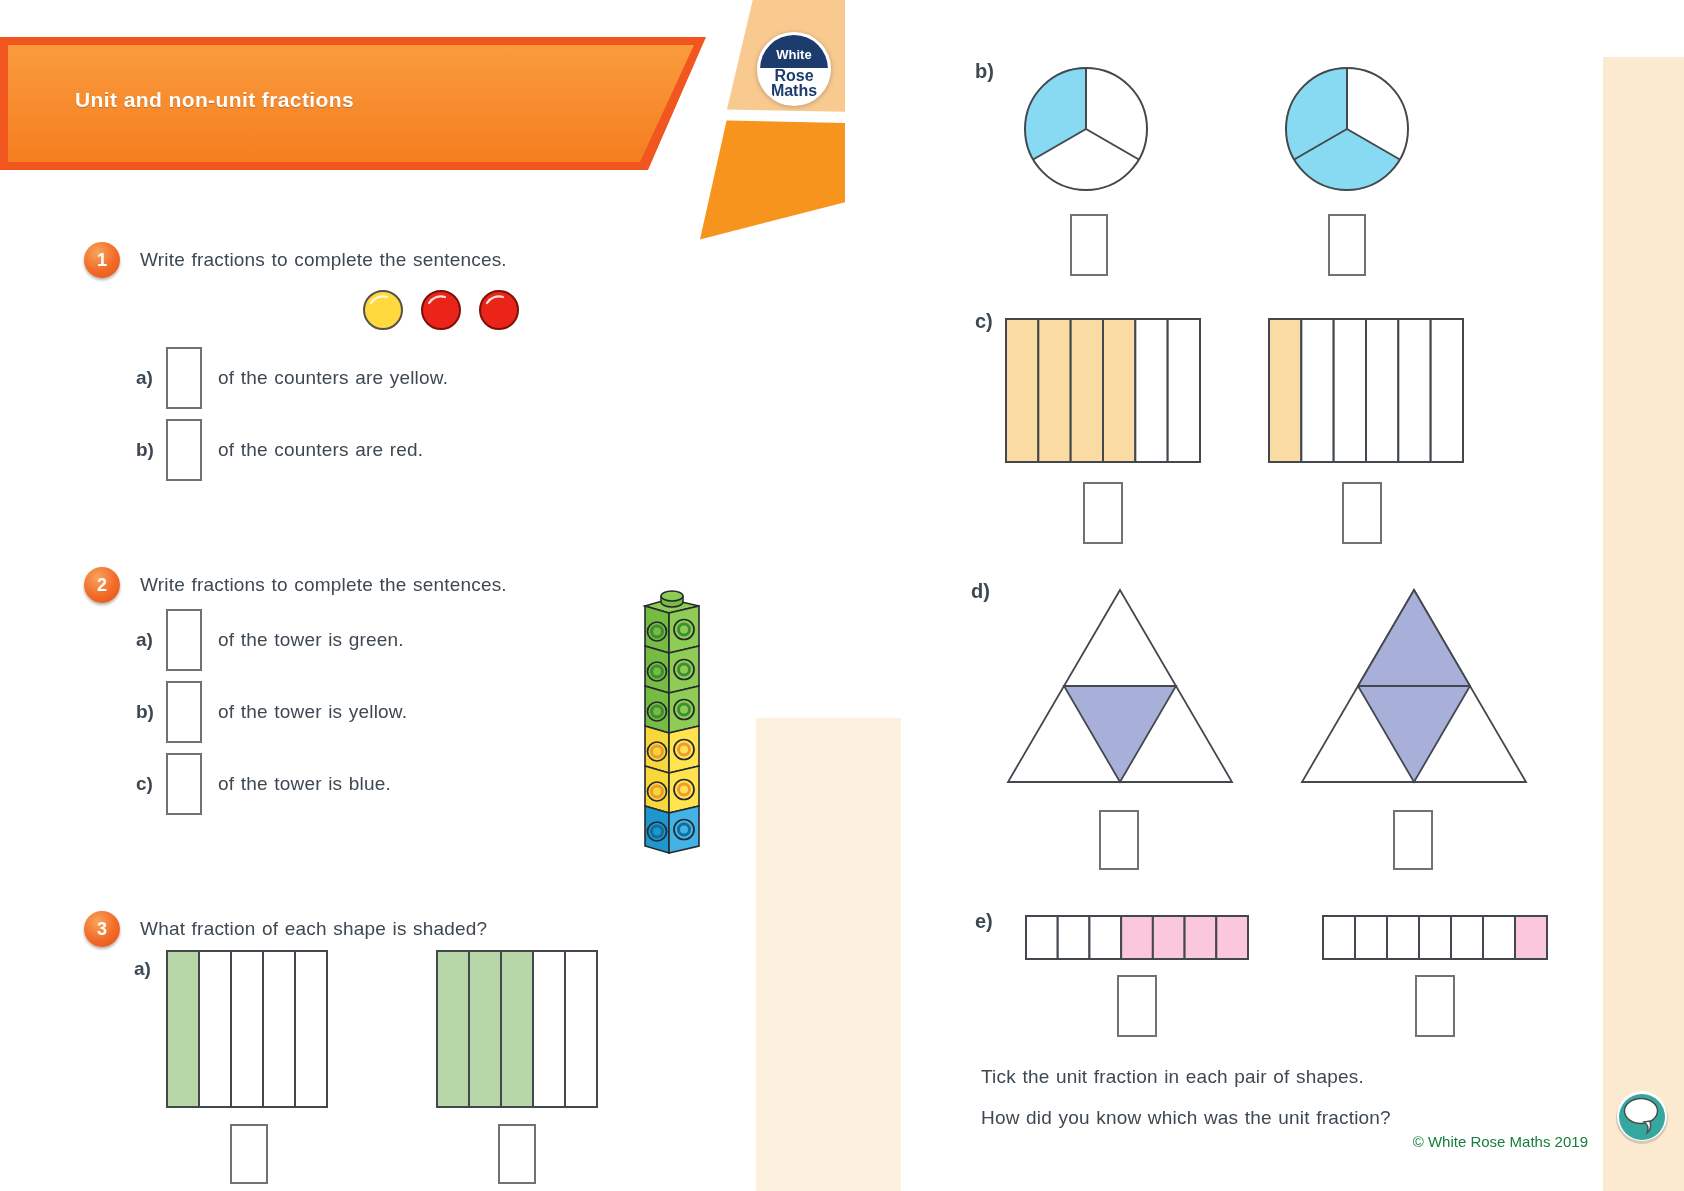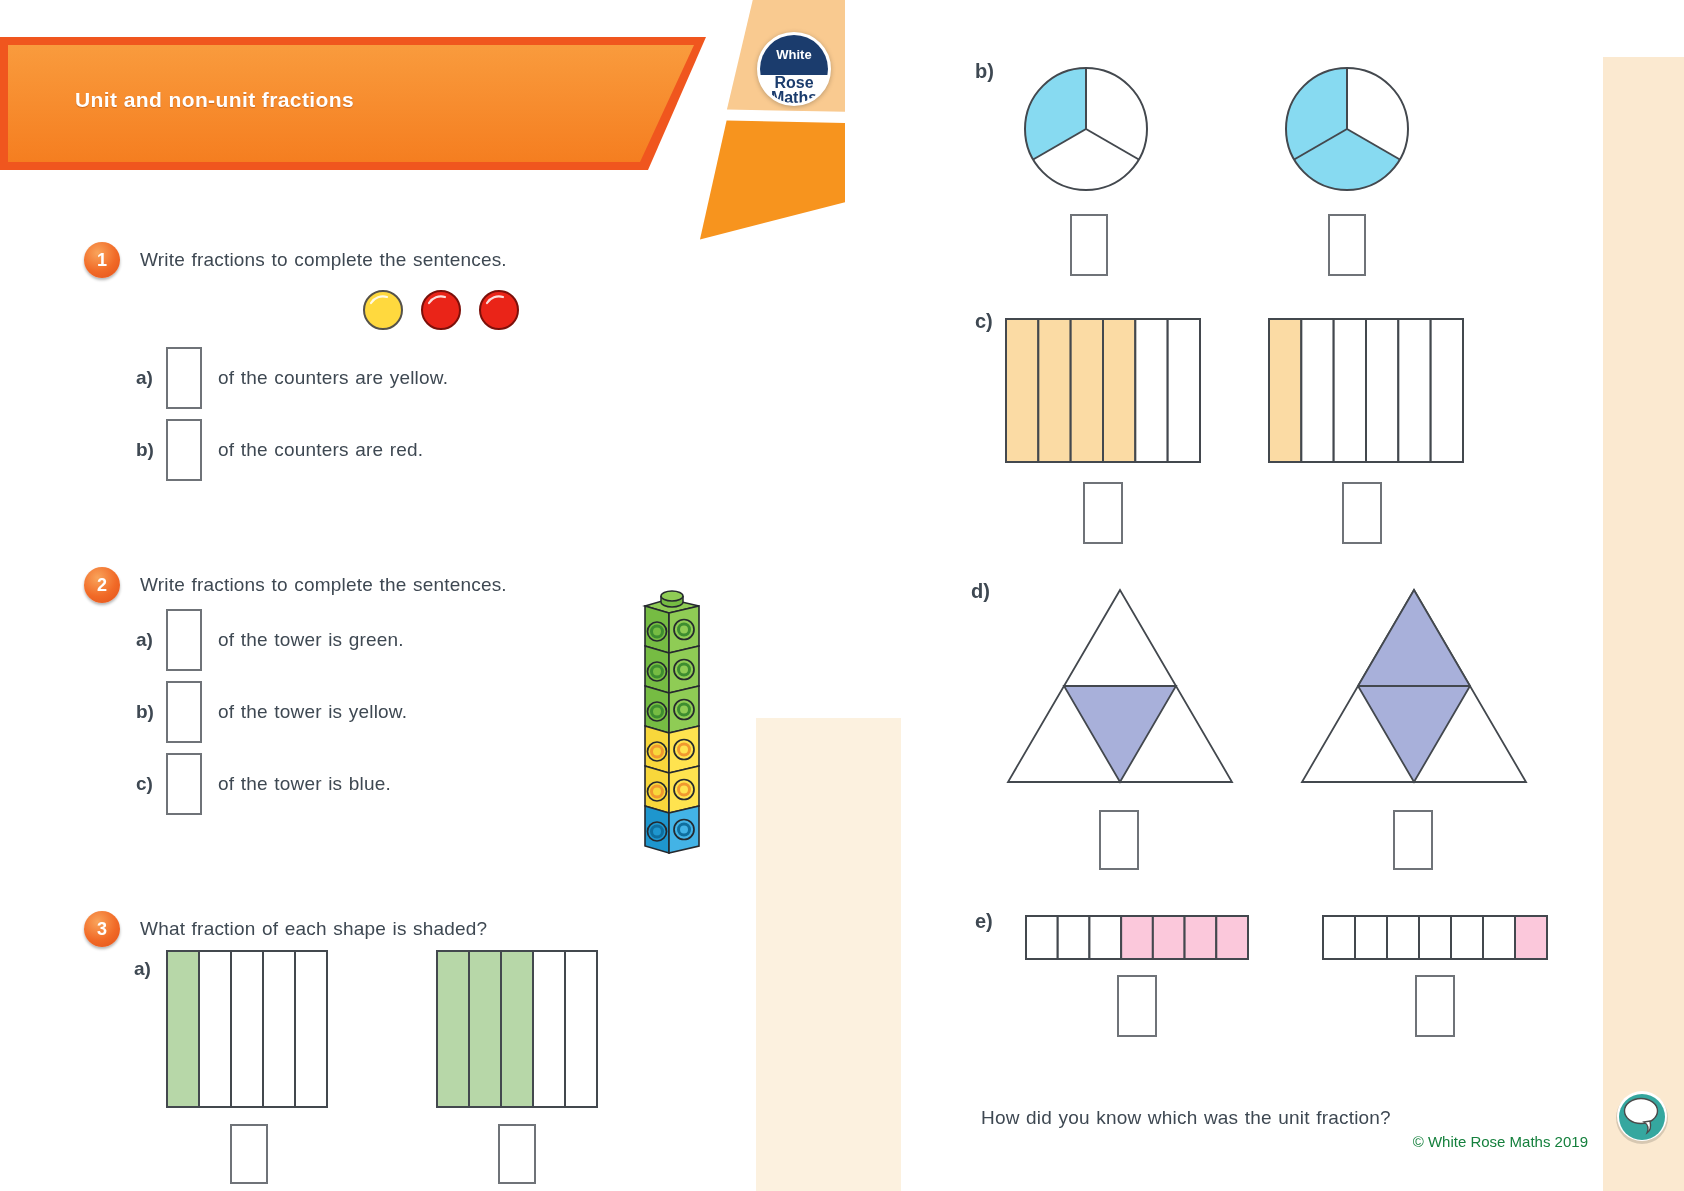--- a/index.html
+++ b/index.html
@@ -15,21 +15,21 @@
                clip-path:polygon(20% 2%,100% 4%,100% 68%,2% 98%);}
   
   .banner-svg{left:0;top:30px;}
   .page-title{left:75px;top:88px;width:600px;font-size:21px;font-weight:bold;color:#ffffff;
               letter-spacing:.4px;text-shadow:0 1px 1px rgba(120,40,0,.35);}
   
   .logo{left:757px;top:32px;width:74px;height:74px;border-radius:50%;background:#ffffff;
         border:3px solid #ffffff;box-sizing:border-box;overflow:hidden;
         box-shadow:0 1px 5px rgba(0,0,0,.25);text-align:center;}
   .logo-top{background:#1B3C6D;color:#ffffff;height:27px;font-size:13px;font-weight:bold;
-            display:flex;align-items:flex-end;justify-content:center;padding-bottom:13px;}
+            display:flex;align-items:flex-end;justify-content:center;padding-bottom:6px;}
   .logo-line{color:#1B3C6D;font-size:16px;font-weight:bold;line-height:15px;}
   
   .badge{width:36px;height:36px;border-radius:50%;color:#fff;font-weight:bold;font-size:18px;
          display:flex;align-items:center;justify-content:center;
          background:radial-gradient(circle at 38% 30%, #F9A45B 0%, #F16A27 55%, #E2511A 100%);
          box-shadow:0 2px 3px rgba(0,0,0,.3);}
   .prompt{font-size:19px;letter-spacing:.2px;word-spacing:1px;line-height:22px;}
   .prow{display:flex;align-items:center;height:64px;}
   .plabel{width:30px;font-weight:bold;font-size:19px;}
   .ansbox{width:36px;height:62px;border:2px solid #6F7378;background:#fff;box-sizing:border-box;}
@@ -261,20 +261,21 @@
         <rect x="65" y="1" width="32" height="43" fill="#ffffff" stroke="#43484E" stroke-width="2"></rect>
         <rect x="97" y="1" width="32" height="43" fill="#ffffff" stroke="#43484E" stroke-width="2"></rect>
         <rect x="129" y="1" width="32" height="43" fill="#ffffff" stroke="#43484E" stroke-width="2"></rect>
         <rect x="161" y="1" width="32" height="43" fill="#ffffff" stroke="#43484E" stroke-width="2"></rect>
         <rect x="193" y="1" width="32" height="43" fill="#FBC8DB" stroke="#43484E" stroke-width="2"></rect>
       </svg>
     </div>
   <div class="abs ansbox free" style="left:1117px;top:975px;width:40px;height:62px;"></div>
   <div class="abs ansbox free" style="left:1415px;top:975px;width:40px;height:62px;"></div>
 
+  <div class="abs footer-line" style="top:1066px;">Tick the unit fraction in each pair of shapes.</div>
   <div class="abs footer-line" style="top:1107px;">How did you know which was the unit fraction?</div>
   <div class="abs copyright">© White Rose Maths 2019</div>
   <div class="abs" style="left:1614px;top:1088px;width:56px;height:56px;">
       <svg viewBox="0 0 56 56" width="56" height="56" class="fig">
         <circle cx="28" cy="30" r="26" fill="rgba(0,0,0,0.14)"></circle>
         <circle cx="28" cy="28" r="25" fill="#ffffff"></circle>
         <circle cx="28" cy="29" r="23" fill="#35A79F"></circle>
         <ellipse cx="27" cy="23" rx="16.5" ry="12.5" fill="#ffffff" stroke="#4A4A4A" stroke-width="1.4"></ellipse>
         <path d="M36,33 Q38,42 33,45 Q36,38 30,34 Z" fill="#ffffff" stroke="#4A4A4A" stroke-width="1.4"></path>
       </svg>

